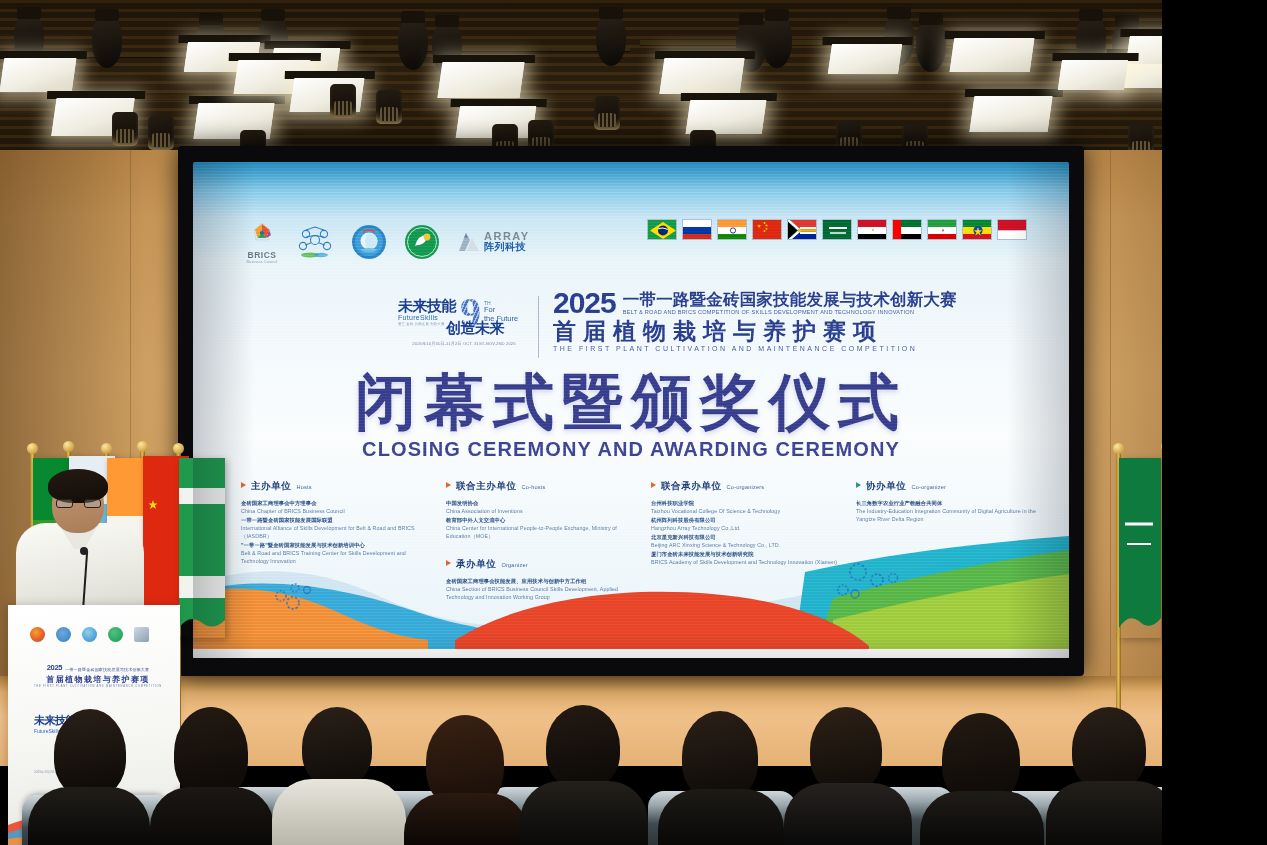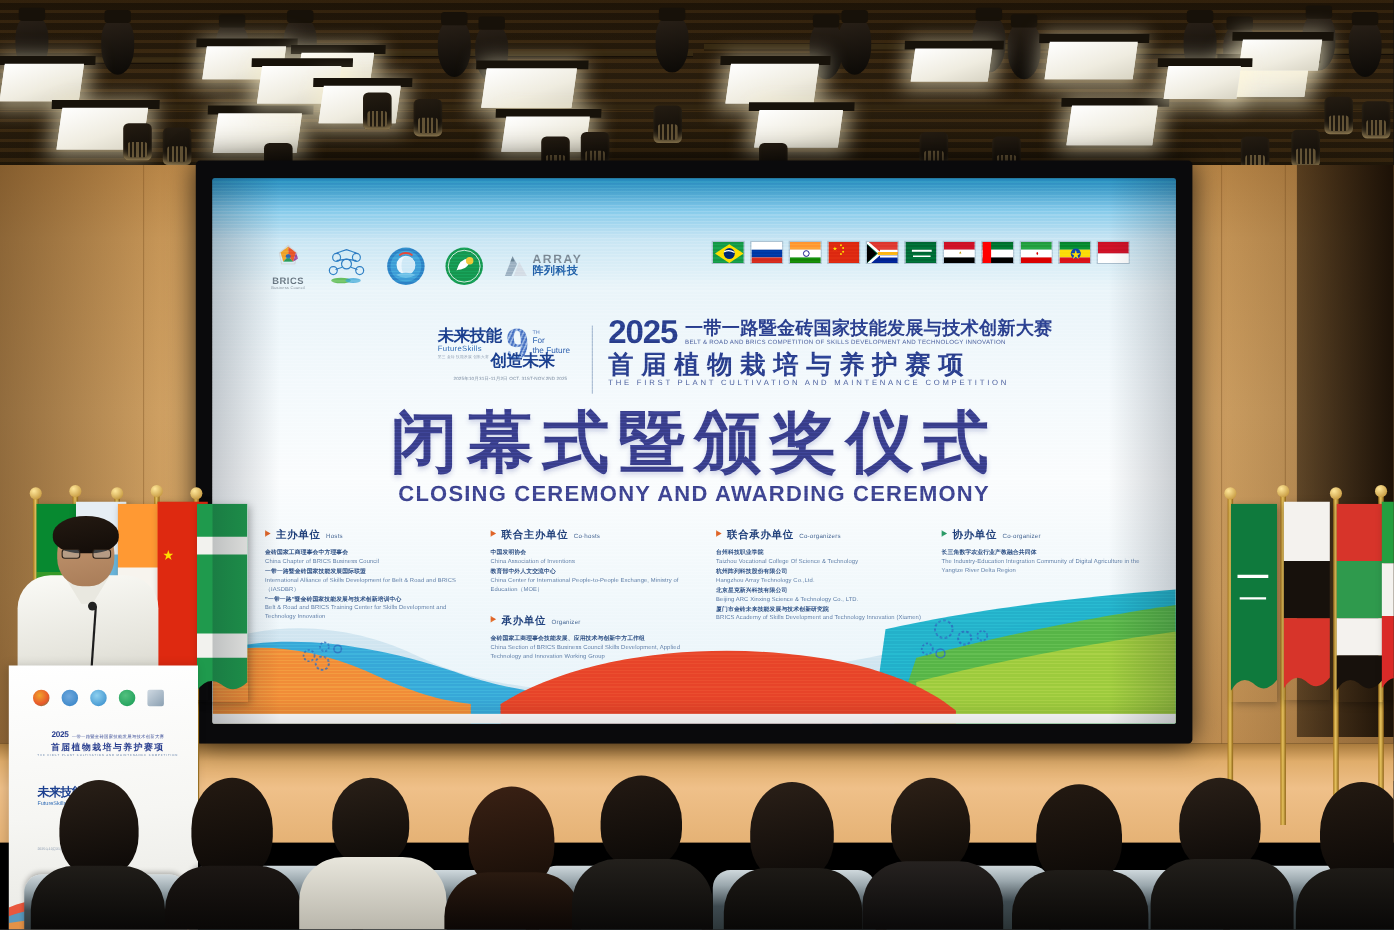--- a/index.html
+++ b/index.html
@@ -1,19 +1,19 @@
 <!DOCTYPE html>
 <html><head>
 <meta charset="utf-8">
 <style>
   * { margin:0; padding:0; box-sizing:border-box; }
   html,body { width:1267px; height:845px; overflow:hidden; background:#000; }
   body { font-family:"Liberation Sans", sans-serif; }
 
-  #stage { position:relative; width:1267px; height:845px; overflow:hidden; }
+  #stage { position:relative; width:1162px; height:845px; overflow:hidden; }
 
   
   .ceiling {
     position:absolute; left:0; top:0; width:1267px; height:160px;
     background:
       linear-gradient(180deg,#1a1207 0%, #241a0c 30%, #2b2010 55%, #1a1307 100%);
     overflow:hidden;
   }
   .ceil-wood {
     position:absolute; left:0; top:0; width:100%; height:100%;

